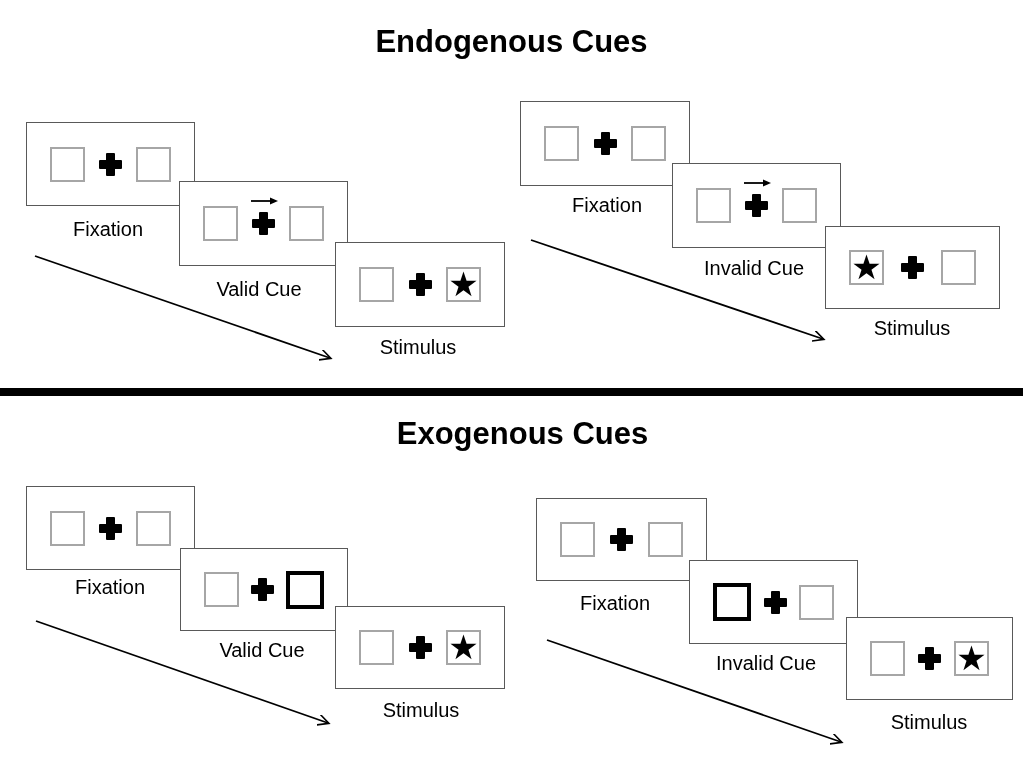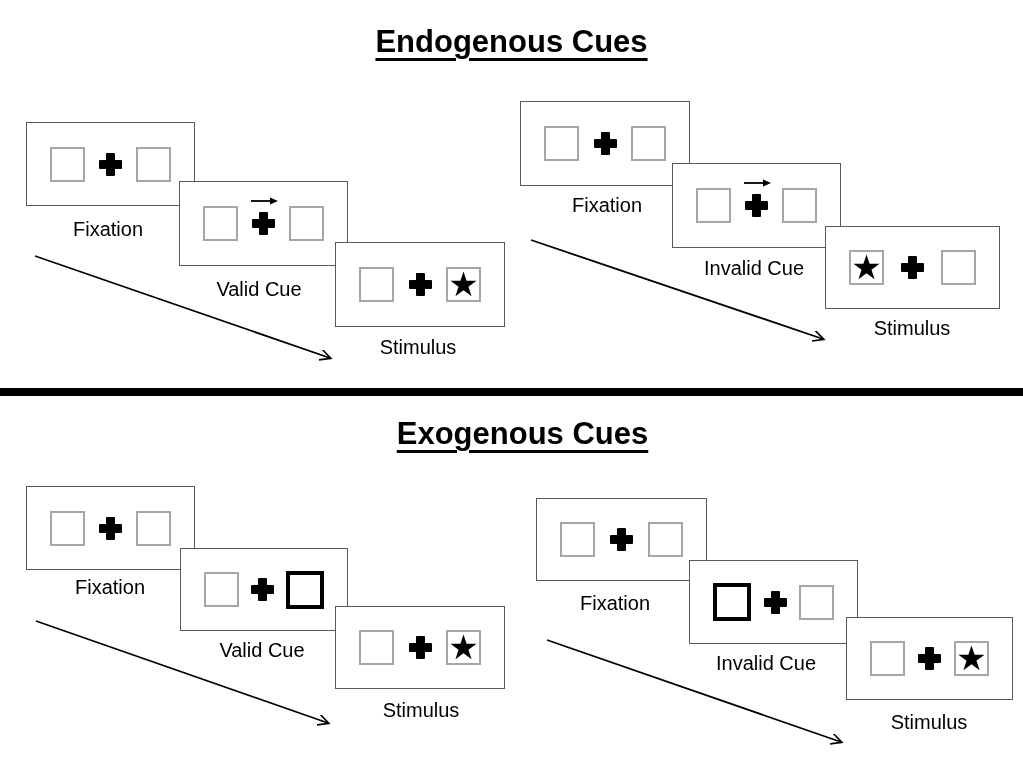--- a/index.html
+++ b/index.html
@@ -2,21 +2,21 @@
 <html><head>
 <meta charset="utf-8">
 <style>
   html,body{margin:0;padding:0;background:#fff;}
   body{width:1023px;height:767px;font-family:"Liberation Sans",sans-serif;color:#000;}
   #canvas{position:relative;width:1023px;height:767px;background:#fff;overflow:hidden;}
 
   .section-title{
     position:absolute;left:0;width:100%;text-align:center;
     font-size:31px;font-weight:700;
-    text-decoration:underline;text-decoration-thickness:3px;text-underline-offset:6px;
+    text-decoration-thickness:3px;text-underline-offset:6px;
     letter-spacing:0px;
   }
   #title-endogenous{top:24px;}
   #title-exogenous{top:416px;margin-left:11px;}
 
   .divider{position:absolute;left:0;top:388px;width:1023px;height:8px;background:#000;}
 
   .panel{
     position:absolute;background:#fff;border:1.4px solid #595959;box-sizing:border-box;
     display:flex;align-items:center;justify-content:space-between;padding:0 23px;

